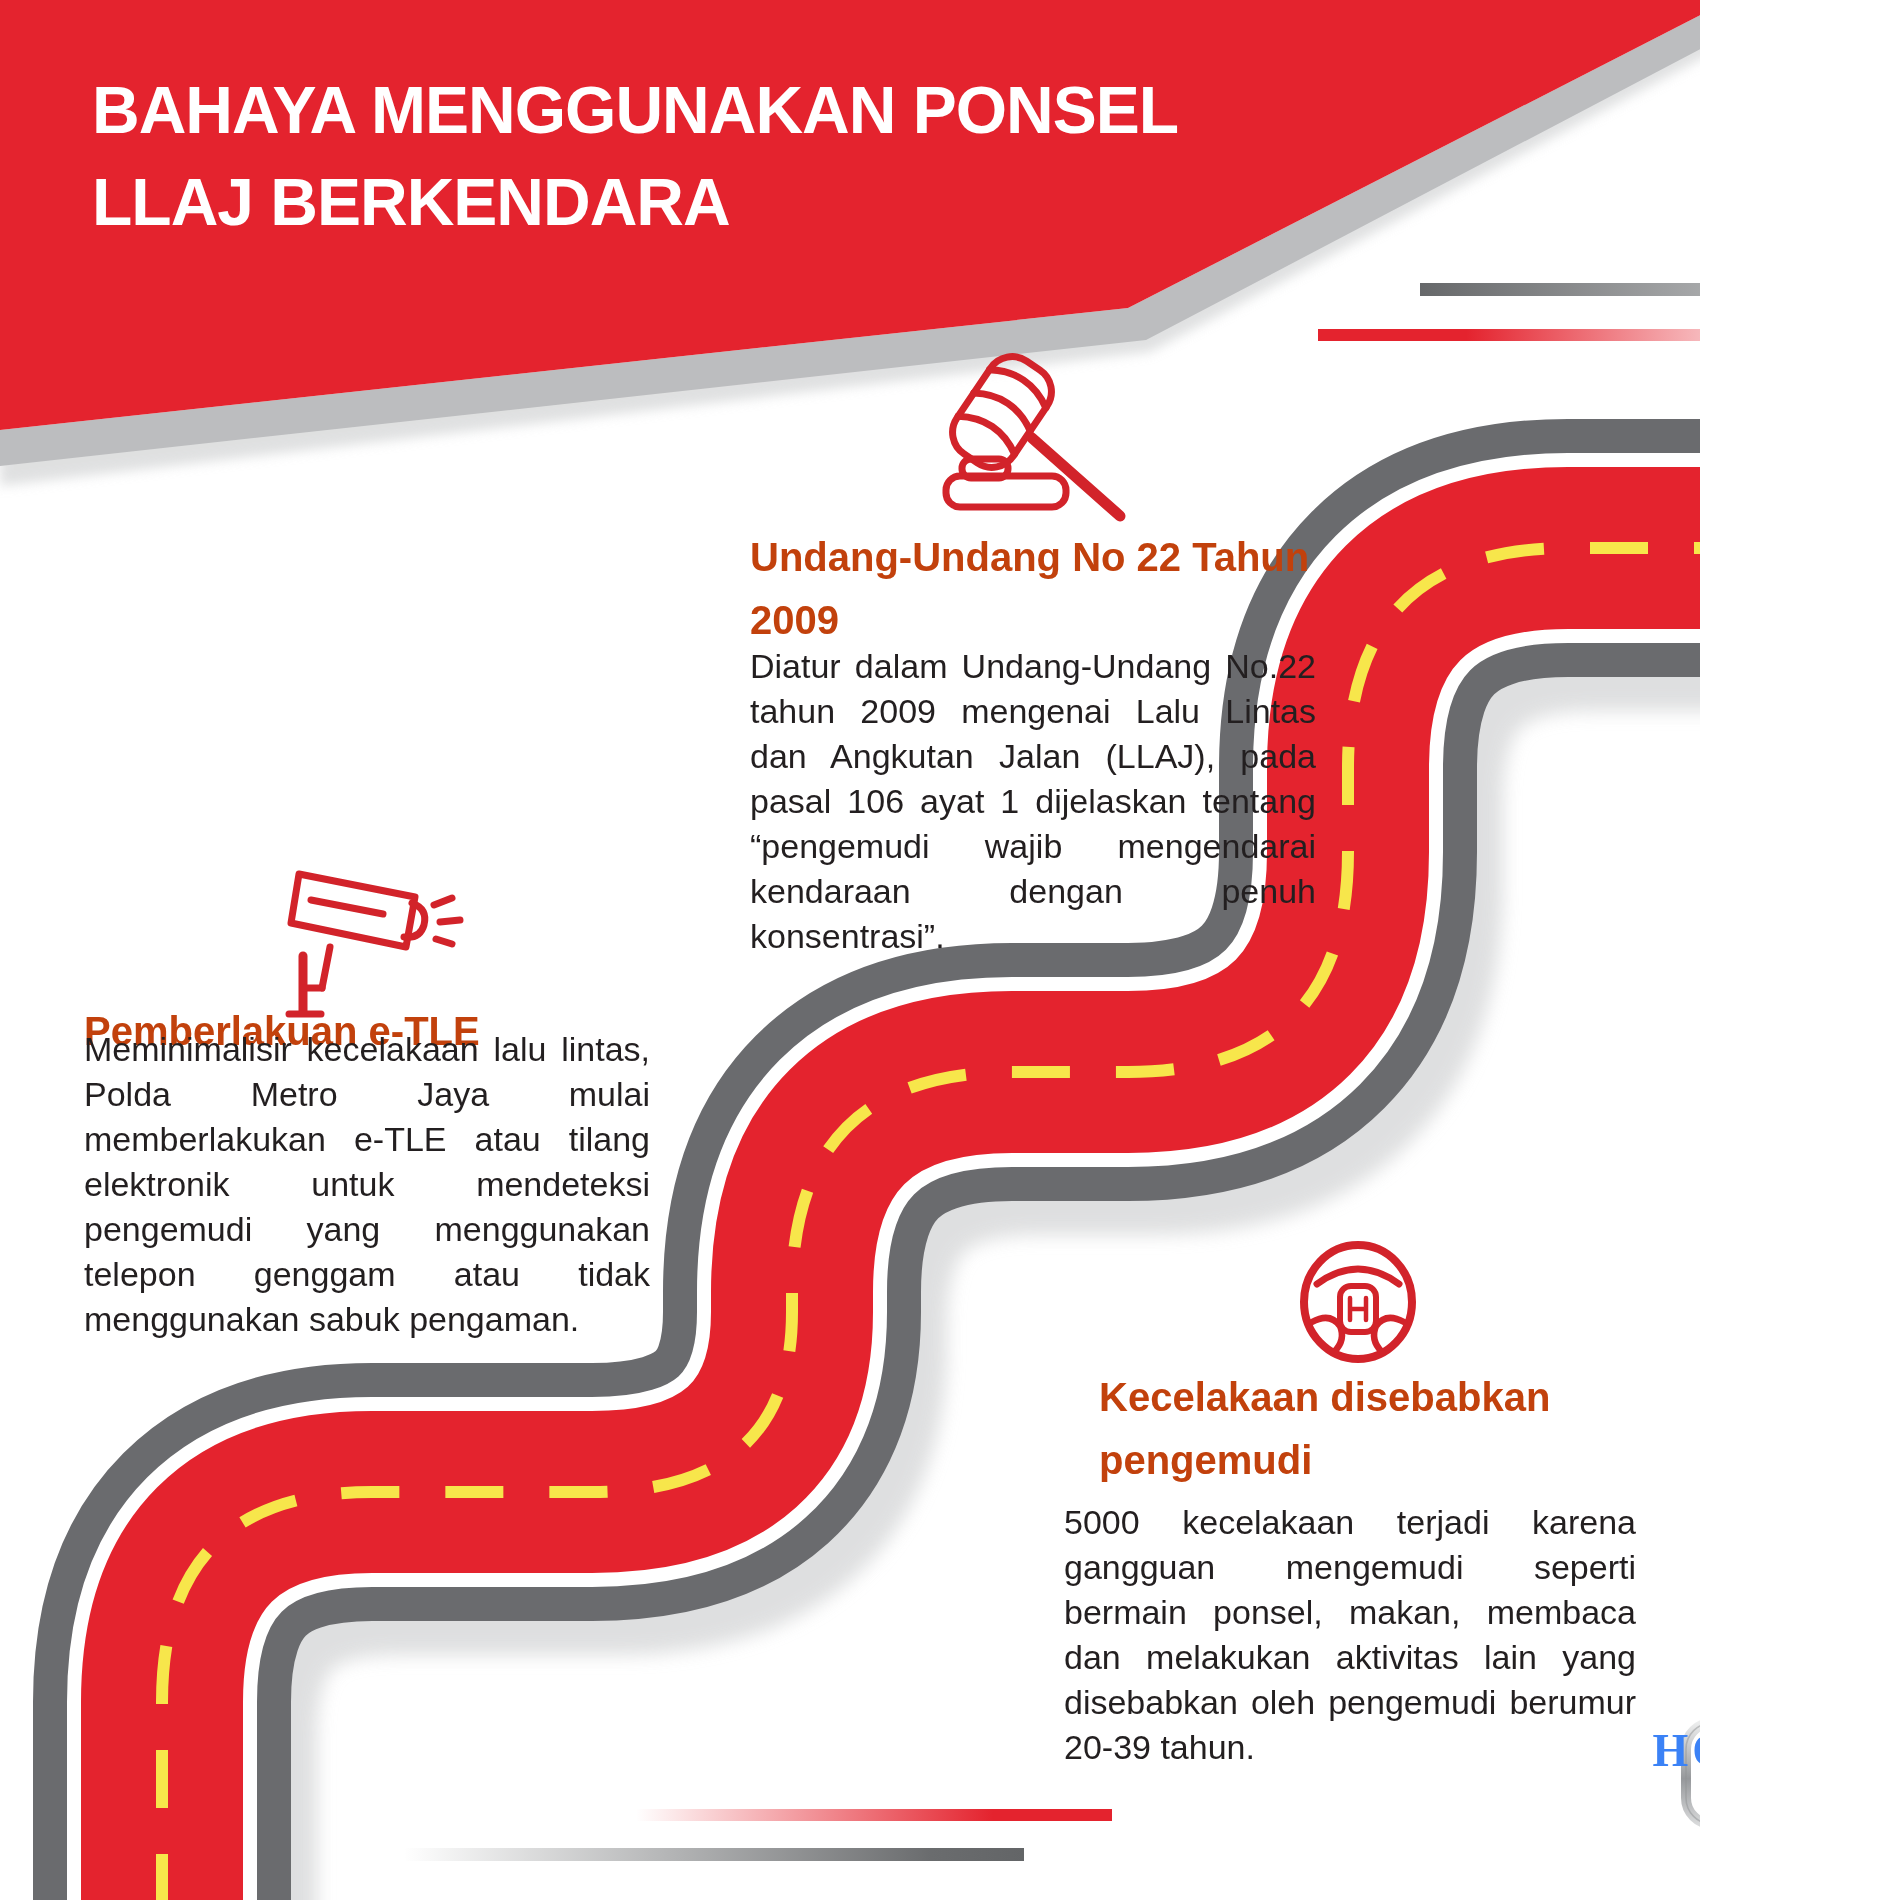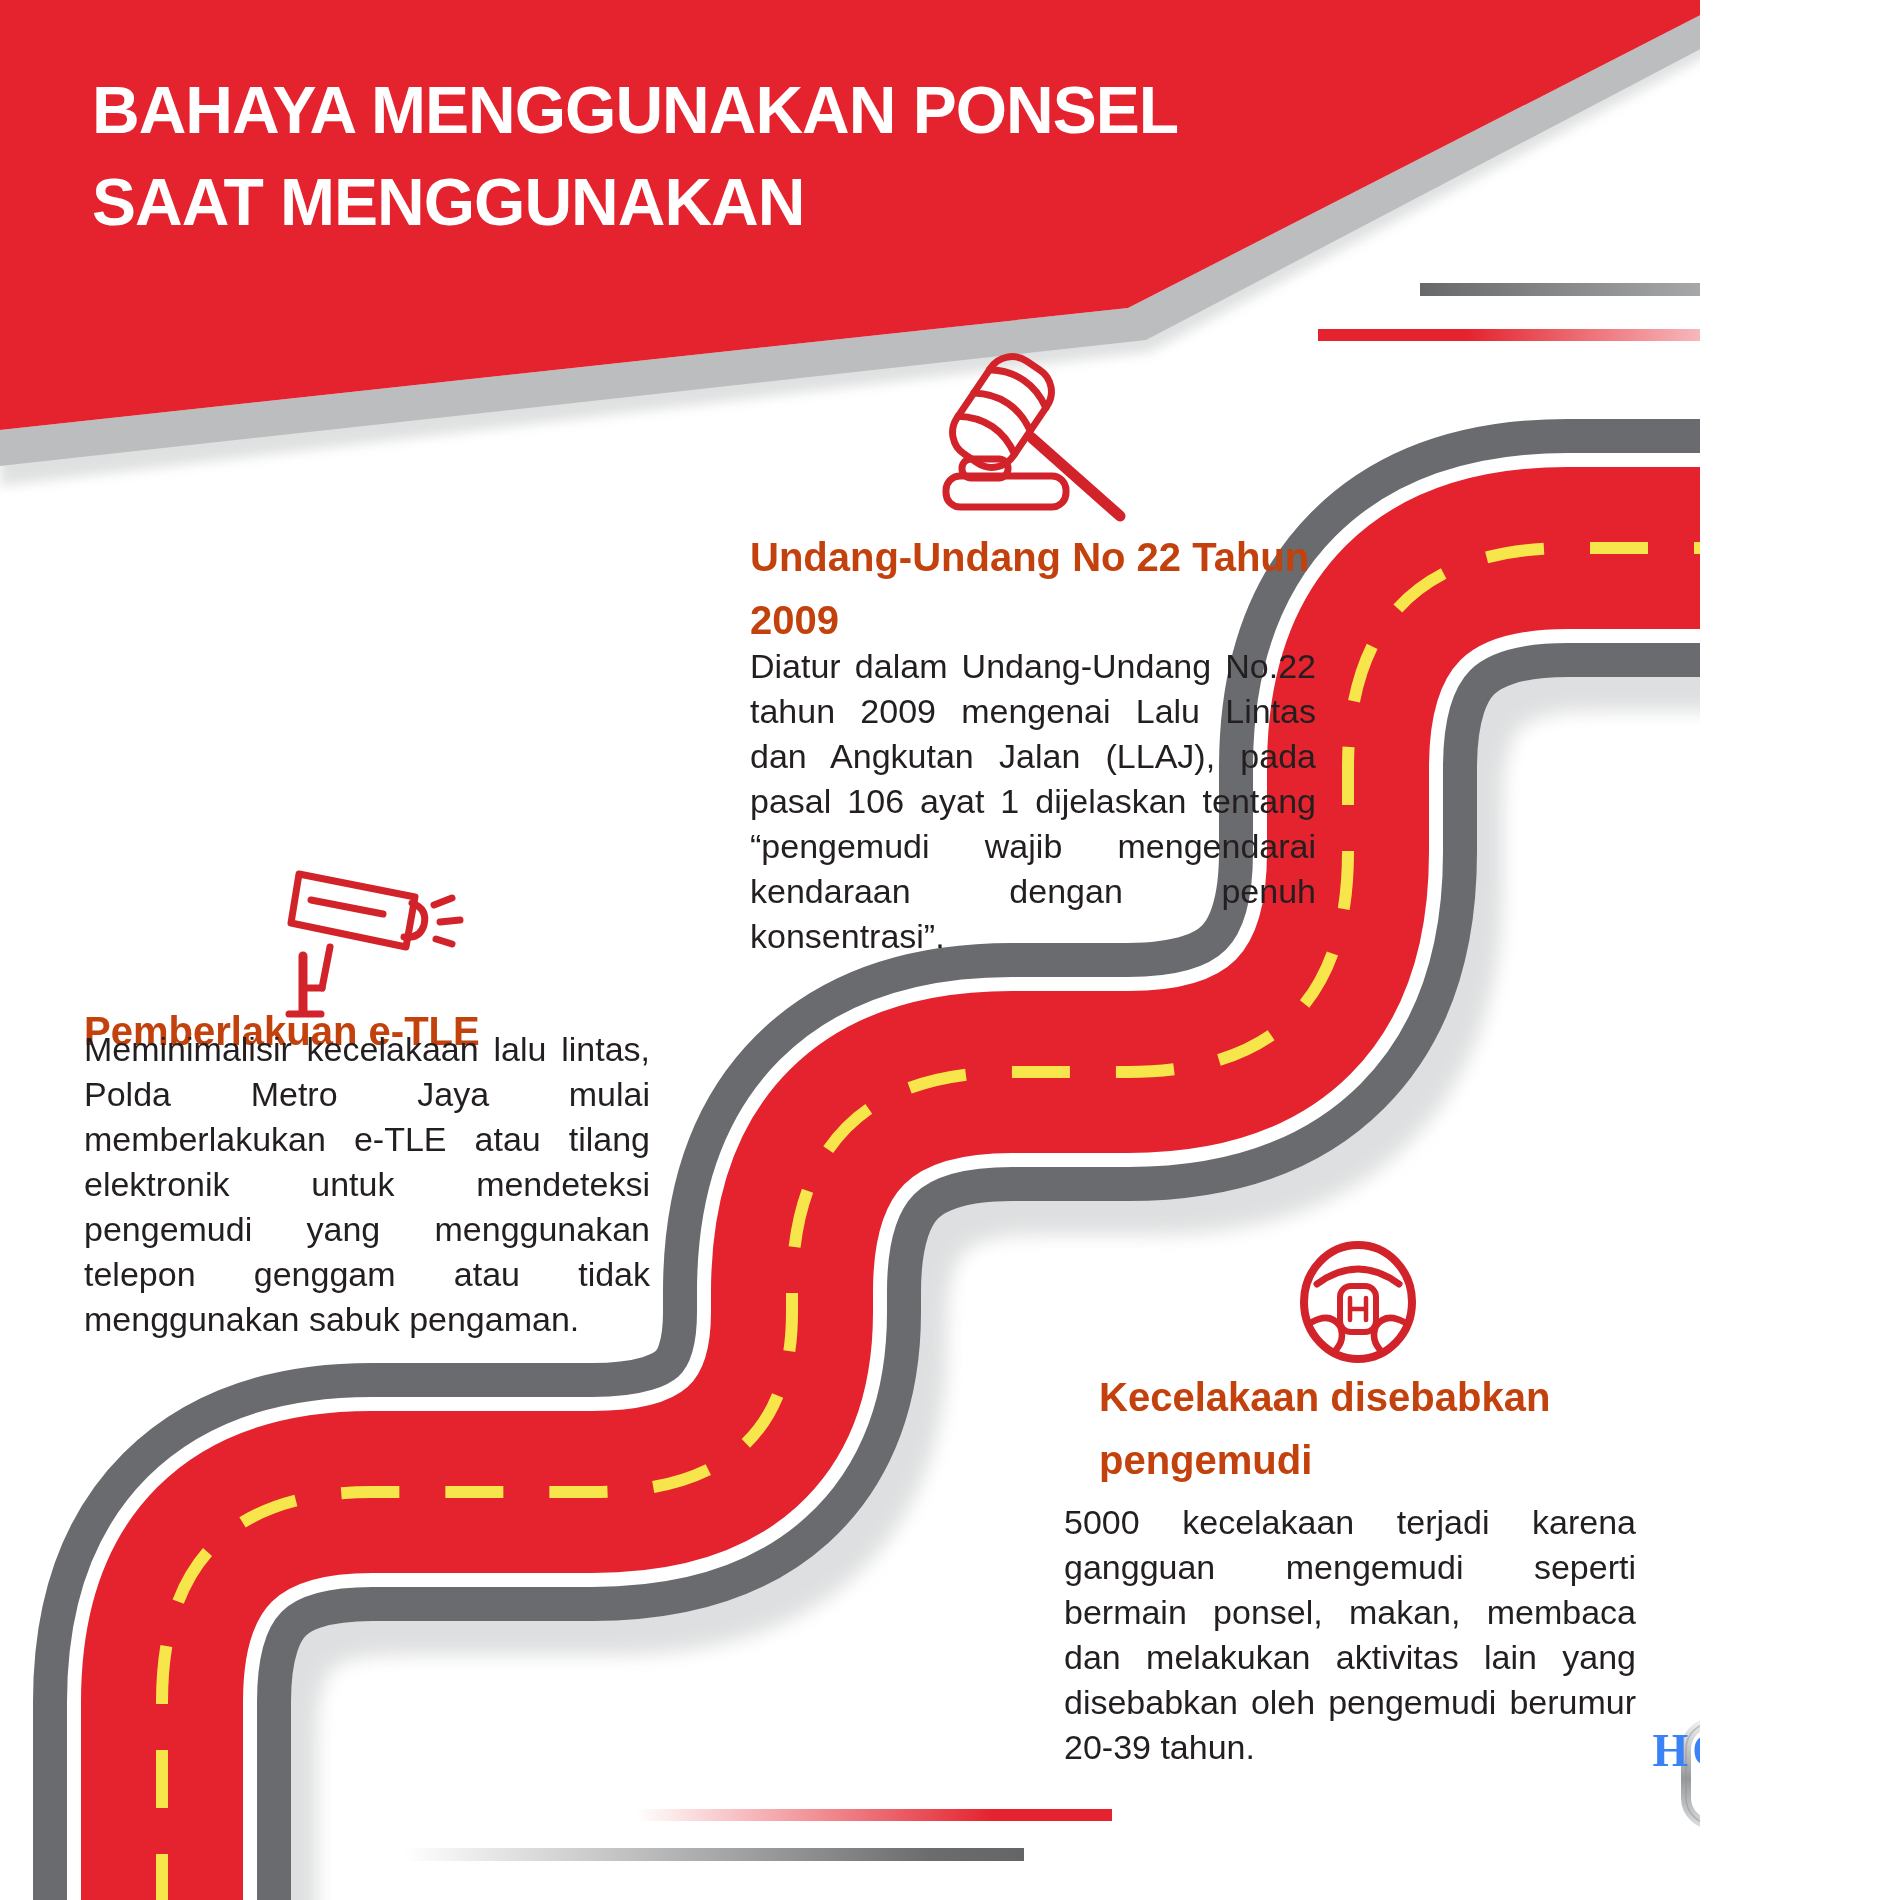--- a/index.html
+++ b/index.html
@@ -138,21 +138,21 @@
       <rect x="1686" y="1723" width="124" height="101" rx="26" fill="#ffffff" stroke="url(#chromeRing)" stroke-width="10"></rect>
       <rect x="1686" y="1723" width="124" height="101" rx="26" fill="none" stroke="#8f9194" stroke-width="1.5" opacity="0.5"></rect>
       <path d="M1722 1739 C1722 1779 1718 1799 1710 1812" fill="none" stroke="url(#chromeH)" stroke-width="14"></path>
       <path d="M1774 1739 C1774 1779 1778 1799 1786 1812" fill="none" stroke="url(#chromeH)" stroke-width="14"></path>
       <path d="M1720 1776 L1776 1776" fill="none" stroke="url(#chromeH)" stroke-width="13"></path>
     </g>
   </svg>
 
   <div class="txt title">
     <span>BAHAYA MENGGUNAKAN PONSEL</span><br>
-    <span>SAAT MENGGUNAKAN</span>
+    <span>LLAJ BERKENDARA</span>
   </div>
 
   <div class="txt section-heading" id="law-heading">Undang-Undang No 22 Tahun 2009</div>
   <div class="txt section-body" id="law-body">Diatur dalam Undang-Undang No.22 tahun 2009 mengenai Lalu Lintas dan Angkutan Jalan (LLAJ), pada pasal 106 ayat 1 dijelaskan tentang “pengemudi wajib mengendarai kendaraan dengan penuh konsentrasi”.</div>
 
   <div class="txt section-heading" id="etle-heading">Pemberlakuan e-TLE</div>
   <div class="txt section-body" id="etle-body">Meminimalisir kecelakaan lalu lintas, Polda Metro Jaya mulai memberlakukan e-TLE atau tilang elektronik untuk mendeteksi pengemudi yang menggunakan telepon genggam atau tidak menggunakan sabuk pengaman.</div>
 
   <div class="txt section-heading" id="acc-heading">Kecelakaan disebabkan pengemudi</div>
   <div class="txt section-body" id="acc-body">5000 kecelakaan terjadi karena gangguan mengemudi seperti bermain ponsel, makan, membaca dan melakukan aktivitas lain yang disebabkan oleh pengemudi berumur 20-39 tahun.</div>

